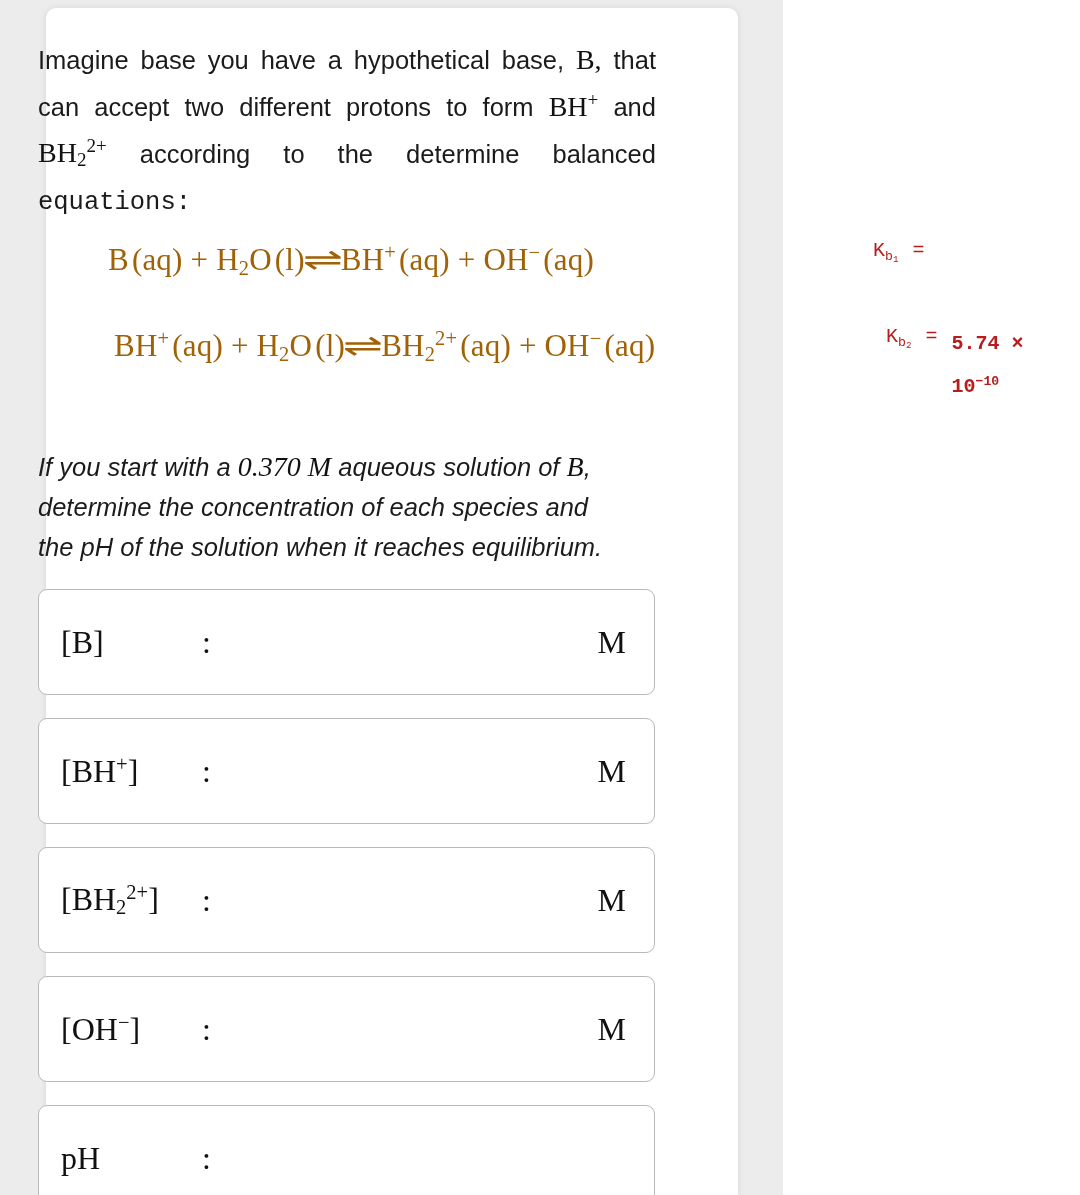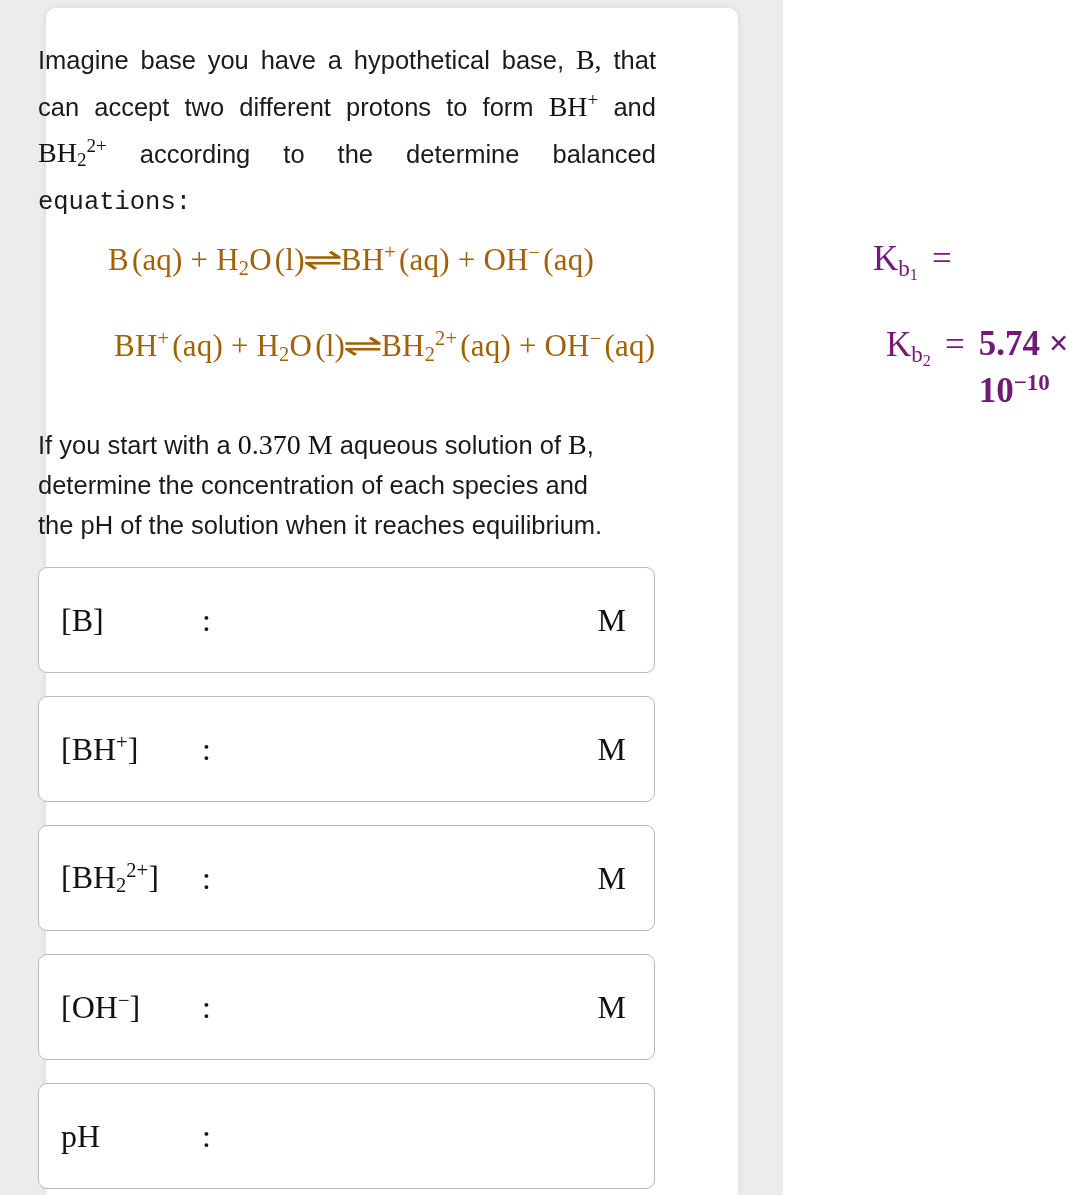--- a/index.html
+++ b/index.html
@@ -108,23 +108,23 @@
     transform: scaleX(1.55);
     transform-origin: center;
   }
 
   .paren { padding-left: 3px; }
 
   
   .kconst {
     position: absolute;
     top: -2px;
-    font-family: Liberation Serif, serif;
-    color: #701a75;
-    font-size: 35px;
+    font-family: Liberation Mono, monospace;
+    color: #b91c1c;
+    font-size: 20px;
     display: flex;
     align-items: flex-start;
     white-space: nowrap;
   }
   .eqrow.r1 .kconst { left: 835px; }
   .eqrow.r2 .kconst { left: 848px; }
 
   .ksym { display: inline-block; }
   .ksym sub { font-size: 0.66em; vertical-align: -0.25em; }
   .ksym sub sub { font-size: 0.70em; vertical-align: -0.26em; }
@@ -135,25 +135,26 @@
     line-height: 38px;
     font-weight: 700;
   }
   .kval .pw { font-weight: 700; }
   .kval sup { font-size: 0.66em; vertical-align: 0.52em; font-weight: 700; }
   .times { font-weight: 700; }
 
   
   .prose2 {
     width: 615px;
-    margin-top: 16px;
+    margin-top: 38px;
     font-family: "Liberation Sans", sans-serif;
     font-size: 25.5px;
     line-height: 40px;
     color: #1b1b1b;
+    font-style: italic;
   }
 
   
   .answers { margin-top: 22px; }
 
   .answer-box {
     position: relative;
     width: 617px;
     height: 106px;
     border: 1px solid #b9b9b9;

